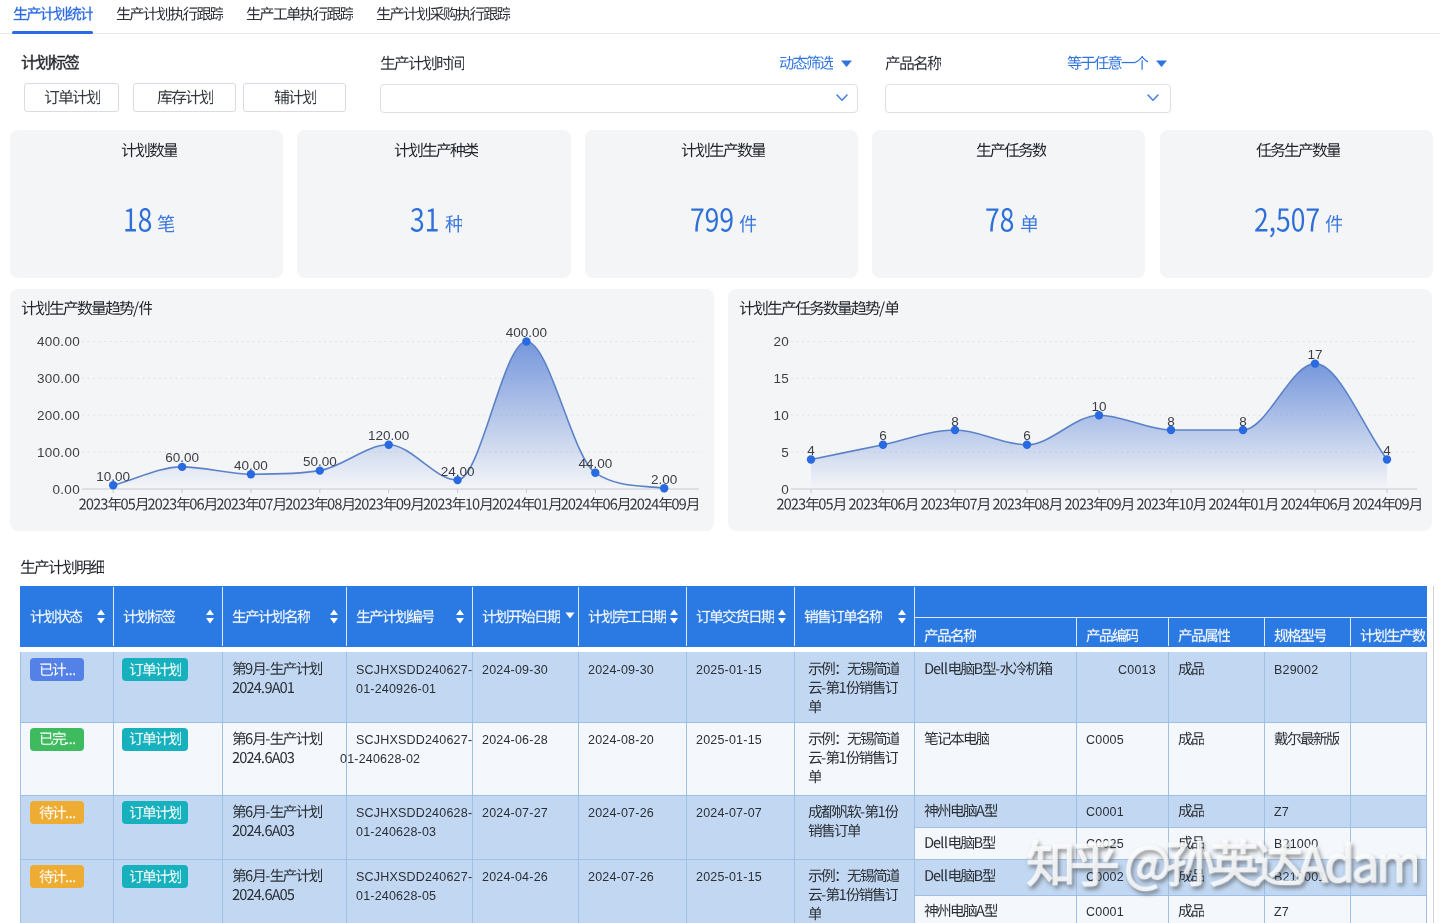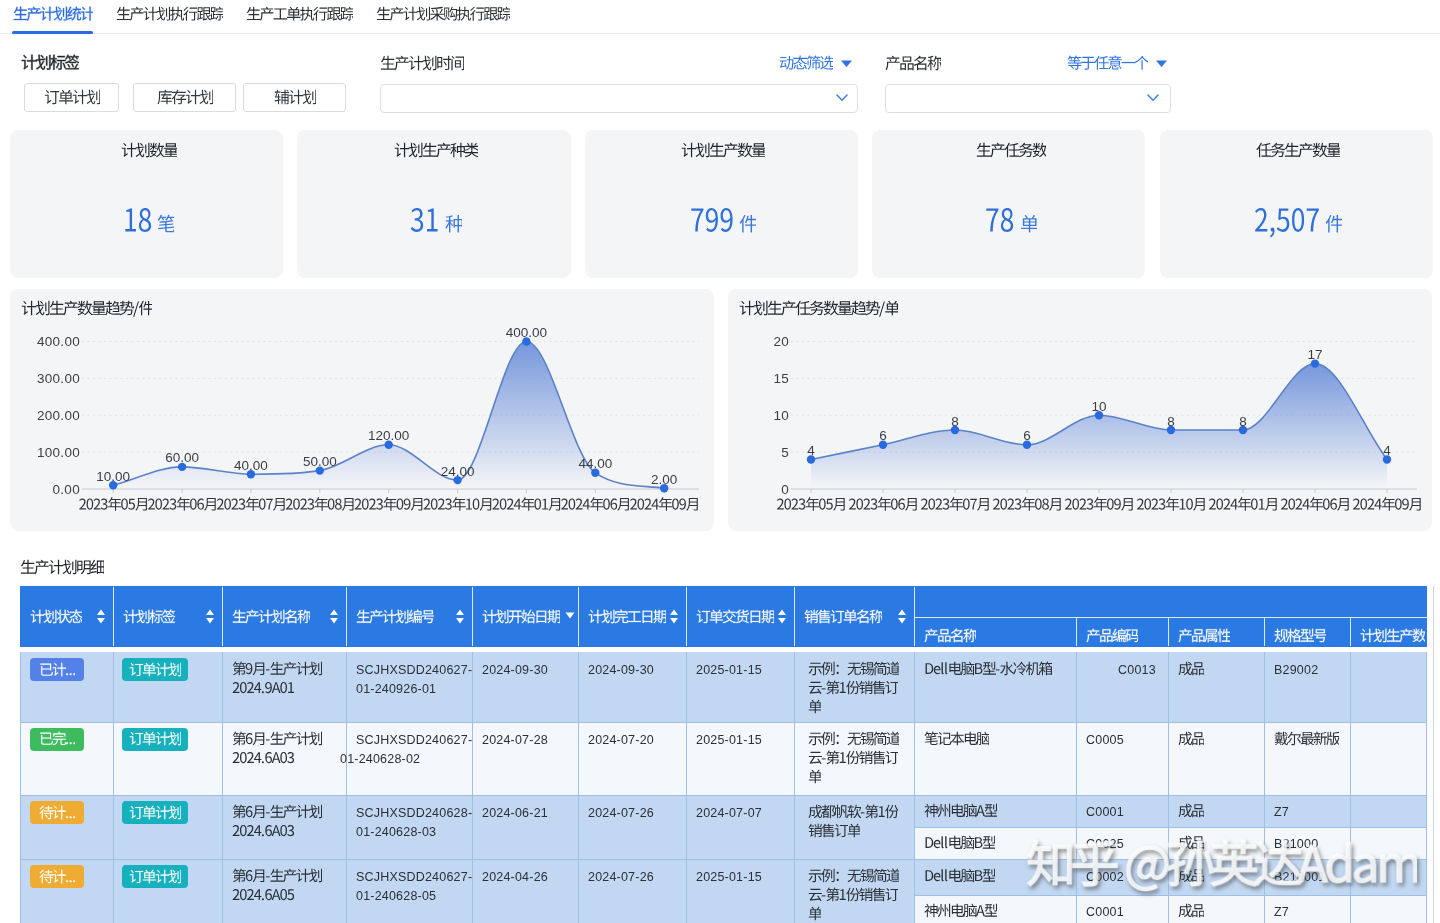--- a/index.html
+++ b/index.html
@@ -1042,22 +1042,22 @@
         <use href="#g56" x="1473.5"></use>
         <use href="#g78" x="1964.6"></use>
         <use href="#g55" x="2210.6"></use>
         <use href="#g82" x="2701.8"></use>
         <use href="#g49" x="3239.8"></use>
         <use href="#g41" x="3731.0"></use>
       </g>
     </svg>
 <div class="abs lat" style="left:356.0px;top:732.5px">SCJHXSDD240627-</div>
 <div class="abs lat" style="left:340px;top:751.5px">01-240628-02</div>
-<div class="abs lat" style="left:482.0px;top:732.5px">2024-07-28</div>
-<div class="abs lat" style="left:588.0px;top:732.5px">2024-07-20</div>
+<div class="abs lat" style="left:482.0px;top:732.5px">2024-06-28</div>
+<div class="abs lat" style="left:588.0px;top:732.5px">2024-08-20</div>
 <div class="abs lat" style="left:696.0px;top:732.5px">2025-01-15</div>
 <svg class="abs" style="left:808.0px;top:730.5px;" width="91.00" height="16.64" viewBox="0 -1000 7000.0 1280">
       <g transform="scale(1.1300)" fill="#2b2f36">
         <use href="#g83" x="0.0"></use>
         <use href="#g84" x="885.0"></use>
         <use href="#g85" x="1769.9"></use>
         <use href="#g86" x="2654.9"></use>
         <use href="#g87" x="3539.8"></use>
         <use href="#g88" x="4424.8"></use>
         <use href="#g89" x="5309.7"></use>
@@ -1100,21 +1100,21 @@
         <use href="#g56" x="1473.5"></use>
         <use href="#g78" x="1964.6"></use>
         <use href="#g55" x="2210.6"></use>
         <use href="#g82" x="2701.8"></use>
         <use href="#g49" x="3239.8"></use>
         <use href="#g41" x="3731.0"></use>
       </g>
     </svg>
 <div class="abs lat" style="left:356.0px;top:806.0px">SCJHXSDD240628-</div>
 <div class="abs lat" style="left:356.0px;top:825.0px">01-240628-03</div>
-<div class="abs lat" style="left:482.0px;top:806.0px">2024-06-21</div>
+<div class="abs lat" style="left:482.0px;top:806.0px">2024-07-27</div>
 <div class="abs lat" style="left:588.0px;top:806.0px">2024-07-26</div>
 <div class="abs lat" style="left:696.0px;top:806.0px">2024-07-07</div>
 <svg class="abs" style="left:808.0px;top:804.0px;" width="89.73" height="16.64" viewBox="0 -1000 6902.0 1280">
       <g transform="scale(1.1300)" fill="#2b2f36">
         <use href="#g92" x="0.0"></use>
         <use href="#g93" x="885.0"></use>
         <use href="#g94" x="1769.9"></use>
         <use href="#g95" x="2654.9"></use>
         <use href="#g81" x="3539.8"></use>
         <use href="#g80" x="3846.9"></use>

